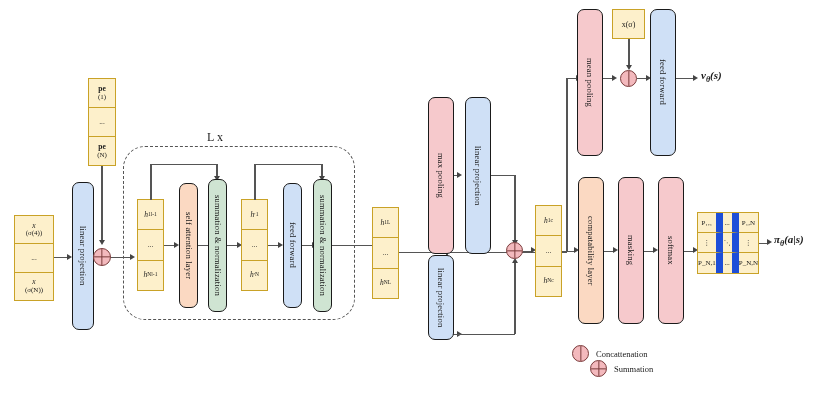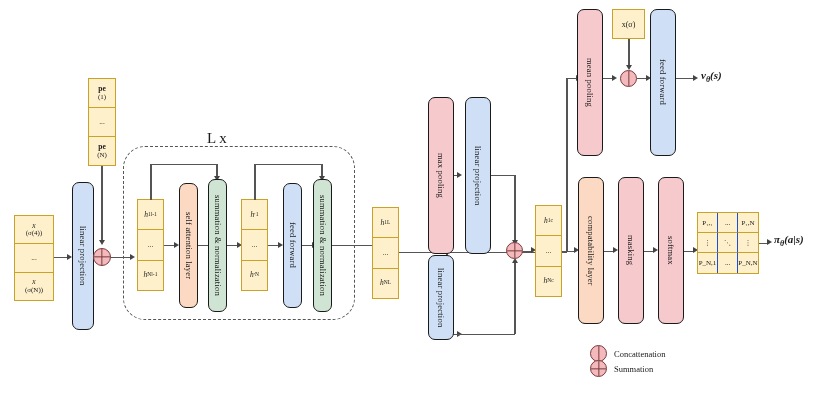--- a/index.html
+++ b/index.html
@@ -28,42 +28,42 @@
   
   .cbox{position:absolute;box-sizing:border-box;border:1px solid #c9a227;
         background:#fdf0cb;display:flex;align-items:center;justify-content:center;
         font-size:8px;}
 
   
   .matrix{position:absolute;box-sizing:border-box;border:1px solid #c9a227;
           background:#fdf0cb;display:grid;
           grid-template-columns:1fr 1fr 1fr;grid-template-rows:1fr 1fr 1fr;}
   .matrix .mc{display:flex;align-items:center;justify-content:center;
-              font-size:7px;border-right:1px solid #1d4ed8;border-bottom:1px solid #c9a227;}
+              font-size:7px;border-right:7px solid #1d4ed8;border-bottom:1px solid #c9a227;}
   .matrix .mc:nth-child(3n){border-right:none;}
   .matrix .mc:nth-child(n+7){border-bottom:none;}
 
   
   .circ{position:absolute;box-sizing:border-box;border:1.3px solid #7a3b3b;
         border-radius:50%;background:#f3b9bd;}
   .circ .h{position:absolute;left:0;right:0;top:50%;height:1.3px;background:#7a3b3b;transform:translateY(-50%);}
   .circ .v{position:absolute;top:0;bottom:0;left:50%;width:1.3px;background:#7a3b3b;transform:translateX(-50%);}
 
   
   .ln{position:absolute;background:#555;}
   .lnh{height:1.2px;}
   .lnv{width:1.2px;}
   .arw{position:absolute;width:0;height:0;}
   .arw.r{border-top:3.4px solid transparent;border-bottom:3.4px solid transparent;border-left:5.5px solid #444;}
   .arw.d{border-left:3.4px solid transparent;border-right:3.4px solid transparent;border-top:5.5px solid #444;}
 
   
   .dashframe{position:absolute;box-sizing:border-box;border:1.3px dashed #555;
              border-radius:22px;}
-  .lx{position:absolute;font-size:15px;}
+  .lx{position:absolute;font-size:12px;}
 
   
   .math{position:absolute;font-size:11px;font-style:italic;white-space:nowrap;font-weight:bold;}
 
   
   .legend-row{position:absolute;display:flex;align-items:center;gap:7px;font-size:8.5px;font-style:normal;}
   .legend-ic{position:relative;width:15px;height:15px;border:1.3px solid #7a3b3b;border-radius:50%;background:#f3b9bd;flex:none;}
 </style>
 </head>
 <body>
@@ -316,21 +316,21 @@
     <div class="mc">...</div>
     <div class="mc">P_N,N</div>
   </div>
 
   <div class="ln lnh" style="left:759px;top:242.5px;width:9px;"></div>
   <div class="arw r" style="left:767px;top:239px;"></div>
   <div class="math" style="left:774px;top:233px;">
     <i>π</i><sub style="font-size:8px">θ</sub>(<i>a</i>|<i>s</i>)
   </div>
 
-  <div class="legend-row" style="left:590px;top:345px;">
+  <div class="legend-row" style="left:572px;top:345px;">
     <span class="legend-ic">
       <span class="v" style="position:absolute;top:0;bottom:0;left:50%;width:1.3px;background:#7a3b3b;transform:translateX(-50%);"></span>
     </span>
     <span>Concattenation</span>
   </div>
 
   <div class="legend-row" style="left:590px;top:360px;">
     <span class="legend-ic">
       <span style="position:absolute;left:0;right:0;top:50%;height:1.3px;background:#7a3b3b;transform:translateY(-50%);"></span>
       <span style="position:absolute;top:0;bottom:0;left:50%;width:1.3px;background:#7a3b3b;transform:translateX(-50%);"></span>

